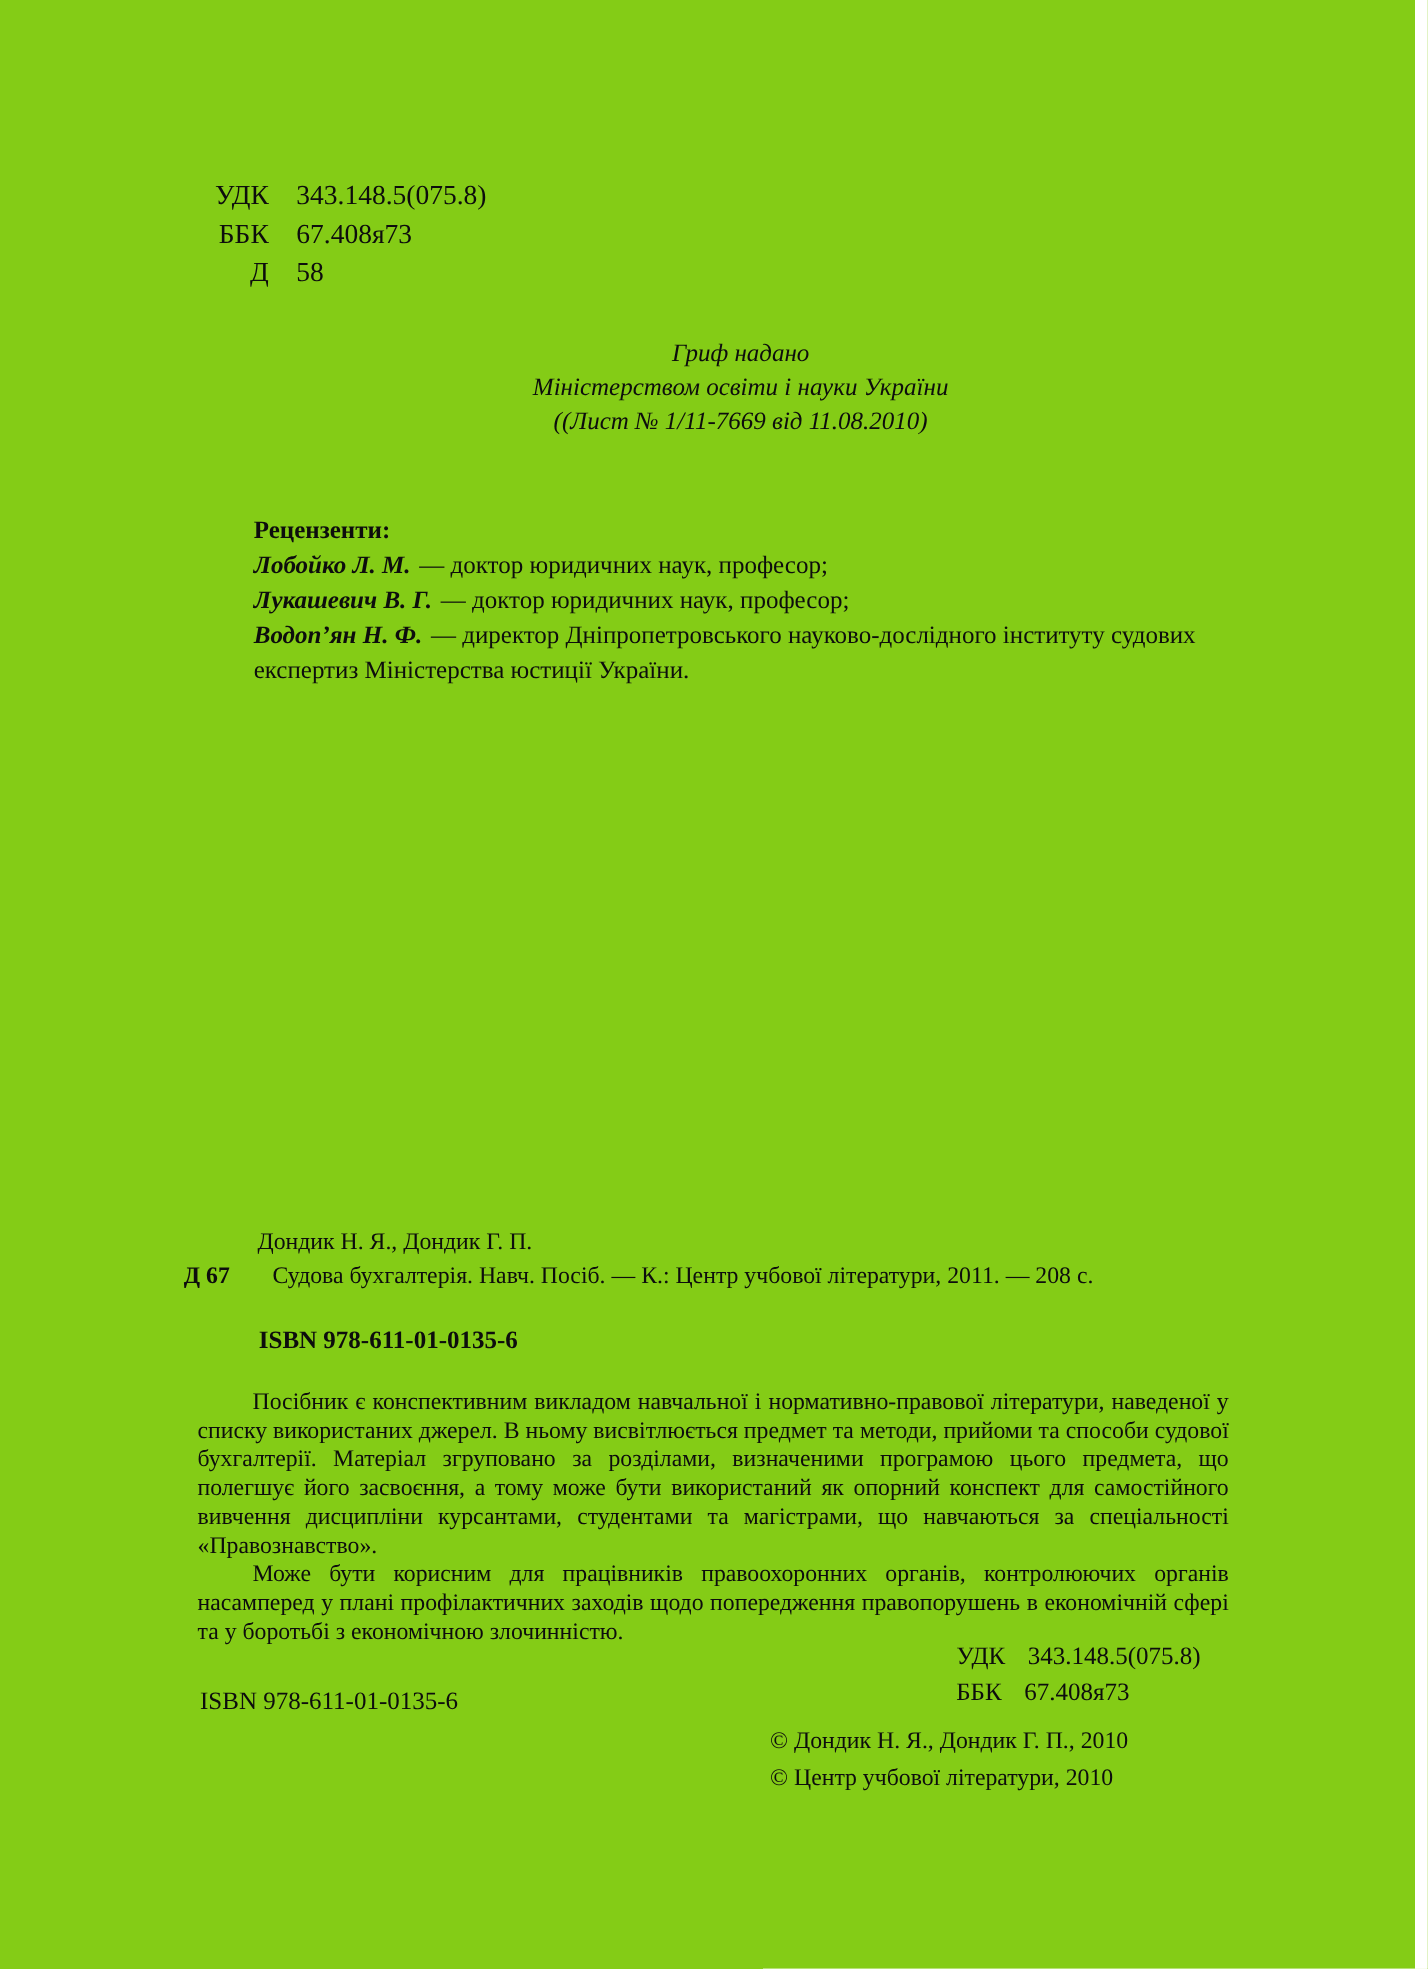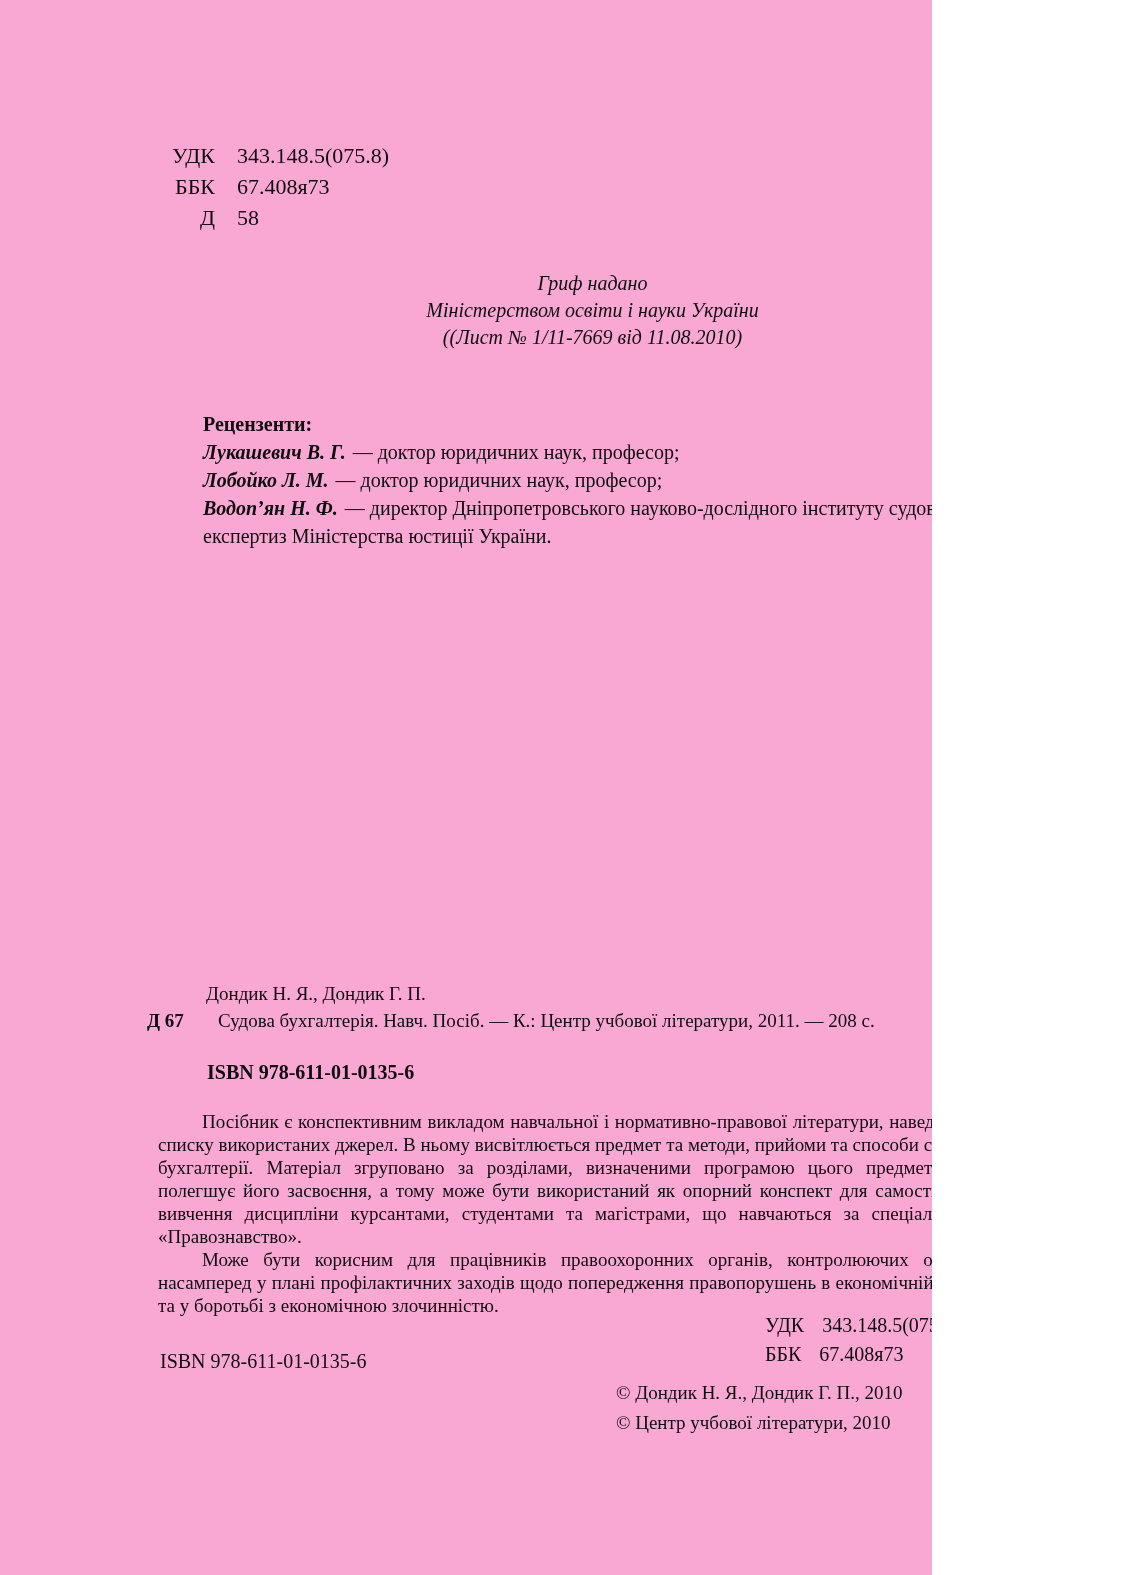--- a/index.html
+++ b/index.html
@@ -2,23 +2,23 @@
 <html lang="uk"><head>
 <meta charset="utf-8">
 <style>
   html, body {
     margin: 0;
     padding: 0;
     background: #ffffff;
   }
   .page {
     position: relative;
-    width: 932px;
+    width: 1132px;
     height: 1575px;
-    background: #f9a8d4;
+    background: #84cc16;
     color: #0d0d0d;
     font-family: "Liberation Serif", "DejaVu Serif", serif;
     overflow: hidden;
   }
 
   
   .class-top {
     position: absolute;
     left: 163px;
     top: 140px;
@@ -157,24 +157,24 @@
 
   <div class="grant">
     <div>Гриф надано</div>
     <div>Міністерством освіти і науки України</div>
     <div>((Лист № 1/11-7669 від 11.08.2010)</div>
   </div>
 
   <div class="reviewers">
     <p class="rev-heading">Рецензенти:</p>
     <p class="rev-item">
-      <span class="rev-name">Лукашевич В. Г.</span><span class="rev-desc">— доктор юридичних наук, професор;</span>
+      <span class="rev-name">Лобойко Л. М.</span><span class="rev-desc">— доктор юридичних наук, професор;</span>
     </p>
     <p class="rev-item">
-      <span class="rev-name">Лобойко Л. М.</span><span class="rev-desc">— доктор юридичних наук, професор;</span>
+      <span class="rev-name">Лукашевич В. Г.</span><span class="rev-desc">— доктор юридичних наук, професор;</span>
     </p>
     <p class="rev-item">
       <span class="rev-name">Водоп’ян Н. Ф.</span><span class="rev-desc">— директор Дніпропетровського науково-дослідного інституту судових експертиз Міністерства юстиції України.</span>
     </p>
   </div>
 
   <p class="cat-authors">Дондик Н. Я., Дондик Г. П.</p>
   <div class="cat-row">
     <span class="cat-code">Д 67</span>
     <span class="cat-entry">Судова бухгалтерія. Навч. Посіб. — К.: Центр учбової літератури, 2011. — 208 с.</span>

